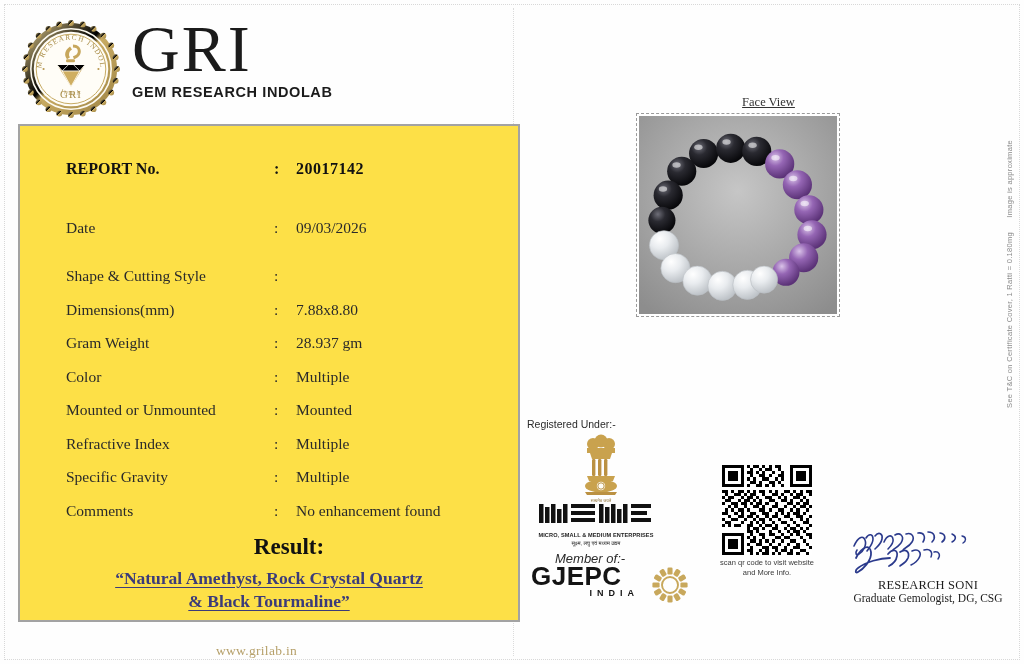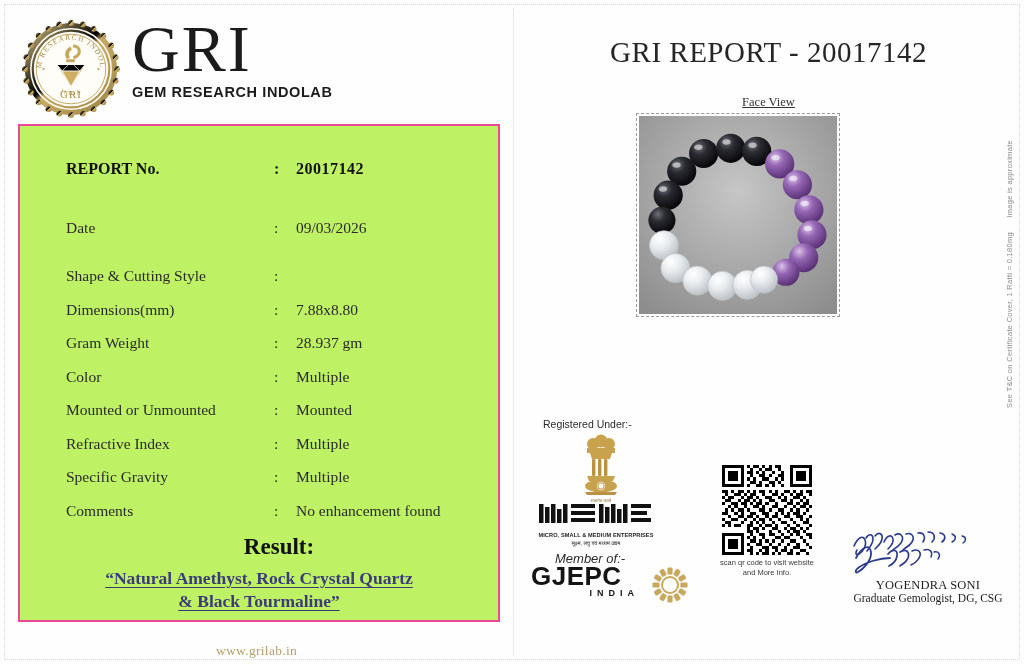--- a/index.html
+++ b/index.html
@@ -17,21 +17,21 @@
 
   .brand{position:absolute;left:22px;top:20px;width:470px;height:92px;}
   .seal{position:absolute;left:0;top:0;width:98px;height:98px;}
   .brand-text{position:absolute;left:110px;top:-4px;}
   .gri-word{font-family:"Liberation Serif",serif;font-size:66px;line-height:66px;
       letter-spacing:2px;color:#1b1b1b;font-weight:400;}
   .gri-sub{font-family:"Liberation Sans",sans-serif;font-size:14.5px;
       letter-spacing:0.6px;color:#1b1b1b;margin-top:2px;font-weight:600;}
 
   .card{position:absolute;left:18px;top:124px;width:478px;height:494px;
-      border:2px solid #ec4899;background:#bef264;}
+      border:2px solid #a3a3a3;background:#fde047;padding-left:20px;}
 
   .tbl{position:absolute;left:46px;top:22px;width:420px;}
   .row{display:flex;align-items:baseline;font-size:15.5px;line-height:24.5px;color:#2a2a2a;}
   .row .lab{width:208px;flex:0 0 208px;}
   .row .col{width:22px;flex:0 0 22px;}
   .row .val{flex:1;margin-top:9px;}
   .row.report{font-weight:700;font-size:16px;color:#111;}
   .row.report .val{letter-spacing:0.5px;}
   .gap-lg{height:25px;}
   .gap-md{height:24px;}
@@ -57,21 +57,21 @@
       border:1px dashed #9a9a9a;padding:2px;background:#fff;}
   .photo-inner{width:100%;height:100%;position:relative;overflow:hidden;
       background:linear-gradient(160deg,#bdbdbd 0%,#a8a8a8 45%,#8e8e8e 100%);}
 
   .vtext{position:absolute;writing-mode:vertical-rl;transform:rotate(180deg);
       font-family:"Liberation Sans",sans-serif;font-size:7.5px;color:#8a8a8a;
       letter-spacing:0.3px;white-space:nowrap;}
   .vt1{left:492px;top:140px;}
   .vt2{left:492px;top:232px;}
 
-  .reg-label{position:absolute;left:30px;top:418px;
+  .reg-label{position:absolute;left:14px;top:418px;
       font-family:"Liberation Sans",sans-serif;font-size:10.5px;color:#2b2b2b;}
   .emblem{position:absolute;left:60px;top:432px;width:56px;height:74px;}
   .msme{position:absolute;left:24px;top:500px;width:118px;}
   .msme-mark{height:27px;width:118px;}
   .msme-sub{font-family:"Liberation Sans",sans-serif;font-size:5.6px;
       font-weight:700;color:#1c1c1c;letter-spacing:0.1px;text-align:center;
       margin-top:1px;}
   .msme-hi{font-family:"Liberation Sans",sans-serif;font-size:5.2px;
       color:#1c1c1c;text-align:center;margin-top:1px;}
 
@@ -247,21 +247,20 @@
           <span>&amp; Black Tourmaline”</span>
         </div>
       </div>
     </div>
 
     <div class="site">www.grilab.in</div>
   </div>
 
   <div class="right">
 
-    <div class="rep-title">GRI REPORT - 20017142</div>
     <div class="face-view">Face View</div>
 
     <div class="photo">
       <div class="photo-inner">
         <svg viewBox="0 0 190 190" width="100%" height="100%">
           <defs>
             <radialGradient id="blkG" cx="35%" cy="28%" r="72%">
               <stop offset="0%" stop-color="#6e6e78"></stop>
               <stop offset="38%" stop-color="#2a2a31"></stop>
               <stop offset="100%" stop-color="#08080b"></stop>
@@ -680,16 +679,16 @@
         <path d="M114 8 c5 1 4 5 1 7" stroke-width="1.4"></path>
         <path d="M8 30 c6 -12 14 -14 15 -6 c1 9 -9 18 -13 20 c-3 2 -3 -2 0 -4 c8 -6 22 -10 32 -10" stroke-width="1.8"></path>
         <path d="M40 26 c5 -6 10 -4 9 2 c-1 6 -6 9 -8 10" stroke-width="1.7"></path>
         <path d="M52 24 c6 -4 10 0 8 6 c-2 5 -7 7 -8 8" stroke-width="1.7"></path>
         <path d="M64 23 c7 -3 10 2 7 7 c-2 4 -6 6 -8 7" stroke-width="1.6"></path>
         <path d="M76 22 c6 -2 9 2 7 7" stroke-width="1.5"></path>
         <path d="M86 24 c5 -1 7 3 4 7" stroke-width="1.4"></path>
       </g>
     </svg>
 
-    <div class="sign-name">YOGENDRA SONI</div>
+    <div class="sign-name">RESEARCH SONI</div>
     <div class="sign-role">Graduate Gemologist, DG, CSG</div>
   </div>
 </div>
 
 </body></html>

